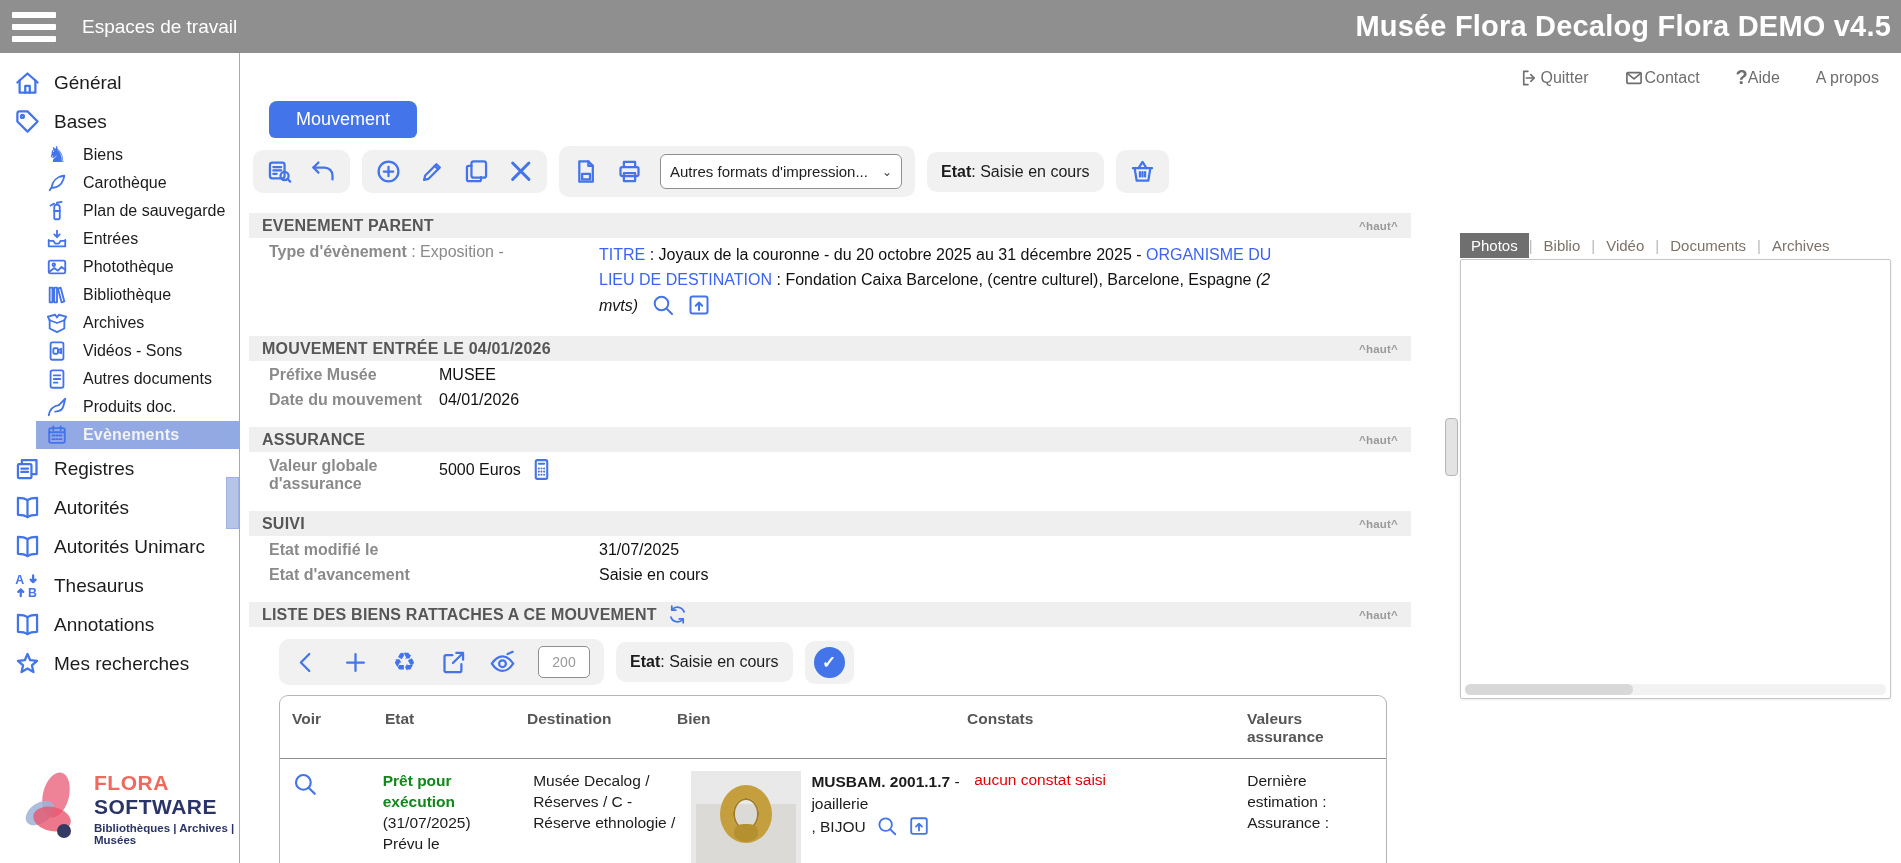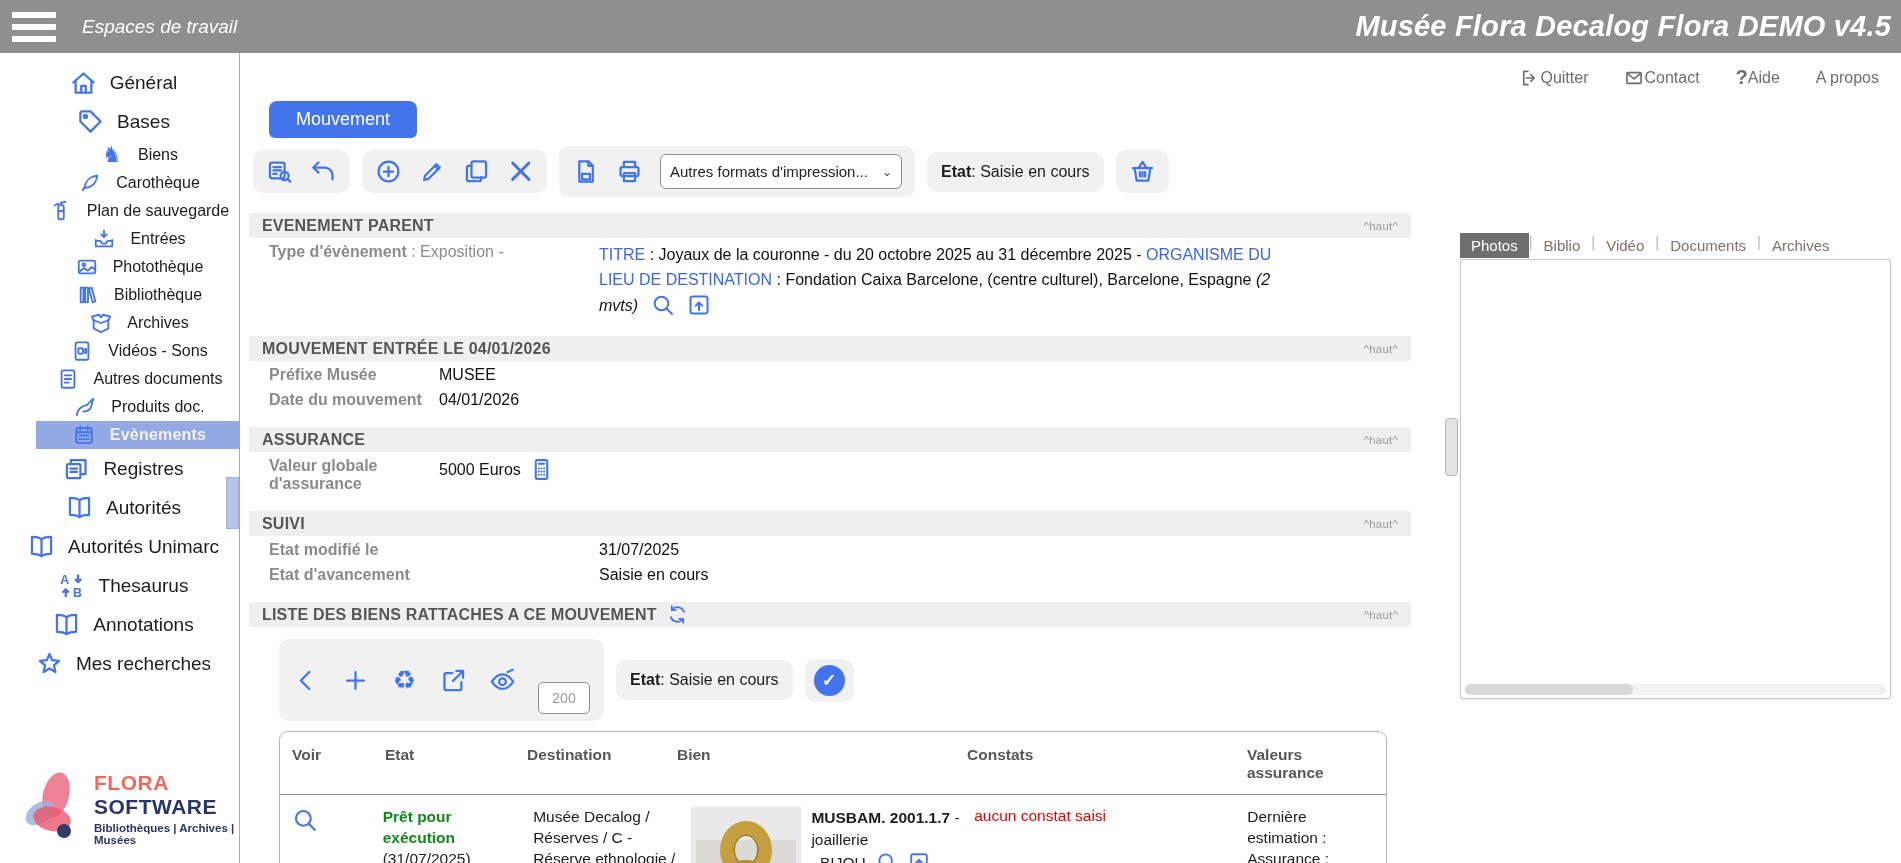--- a/index.html
+++ b/index.html
@@ -1,27 +1,27 @@
 <!DOCTYPE html>
 <html><head>
 <meta charset="utf-8">
 <style>
   html,body{margin:0;padding:0;}
   body{width:1901px;height:863px;overflow:hidden;background:#fff;
        font-family:"Liberation Sans",sans-serif;color:#1c1c1c;position:relative;}
   
-  .topbar{height:53px;background:#8f8f8f;display:flex;align-items:center;color:#fff;font-style:italic;}
+  .topbar{height:53px;background:#8f8f8f;display:flex;align-items:center;color:#fff;}
   .burger{width:44px;height:30px;margin-left:12px;display:flex;flex-direction:column;justify-content:space-between;cursor:pointer;}
   .burger span{display:block;height:6px;background:#fff;border-radius:1px;}
   .ws-label{font-size:19px;margin-left:26px;}
   .app-title{margin-left:auto;margin-right:10px;font-size:29px;font-weight:bold;letter-spacing:.2px;}
   
   .shell{display:flex;height:810px;}
   .sidebar{width:240px;flex:none;border-right:1px solid #a9a9a9;position:relative;padding-top:10px;box-sizing:border-box;}
-  .si{display:flex;align-items:center;gap:13px;padding:6px 6px 6px 14px;font-size:19px;cursor:pointer;justify-content:center;}
+  .si{display:flex;align-items:center;gap:13px;padding:6px 6px 6px 14px;font-size:19px;cursor:pointer;}
   .si .ico{width:27px;height:27px;}
   .si.lvl1{padding:3px 6px 3px 46px;font-size:16px;gap:15px;}
   .si.lvl1 .ico{width:22px;height:22px;}
   .si.sel{background:#93a9e3;color:#f2f2f2;margin-left:36px;padding-left:10px;font-weight:bold;letter-spacing:.2px;}
   .ico{color:#4374e9;flex:none;display:inline-block;}
   .ico svg{width:100%;height:100%;display:block;fill:none;stroke:currentColor;stroke-width:2;stroke-linecap:round;stroke-linejoin:round;}
   .gly{color:#4374e9;flex:none;line-height:1;text-align:center;}
   .sb-scroll{position:absolute;right:0;top:424px;width:13px;height:52px;background:#b7c4ea;border:1px solid #9fb1e2;box-sizing:border-box;}
   
   .logo{position:absolute;left:22px;bottom:16px;display:flex;align-items:center;gap:10px;}
@@ -41,37 +41,37 @@
   .tgroup{background:#f1f1f1;border-radius:10px;padding:8px 13px;display:flex;align-items:center;gap:17px;text-align:right;}
   .tbtn{width:27px;height:27px;cursor:pointer;}
   .sel-box{background:#fff;border:1px solid #8f8f8f;border-radius:6px;height:33px;display:flex;align-items:center;
       gap:10px;padding:0 9px;font-size:15px;color:#222;width:222px;justify-content:space-between;cursor:pointer;}
   .sel-box .car{font-size:12px;color:#444;}
   .state-box{background:#f1f1f1;border-radius:10px;padding:11px 14px;font-size:16px;white-space:nowrap;}
   .state-box b{font-weight:bold;}
   
   .sbar{margin-top:16px;background:#efefef;height:25px;display:flex;align-items:center;justify-content:space-between;
       padding:0 13px;font-size:16px;font-weight:bold;color:#565656;letter-spacing:.2px;}
-  .haut{color:#9a9a9a;font-size:11.5px;font-weight:normal;cursor:pointer;}
+  .haut{color:#9a9a9a;font-size:11.5px;font-weight:bold;cursor:pointer;}
   .frow{display:flex;align-items:flex-start;padding:5px 0 2px 20px;font-size:16px;}
   .flabel{color:#8a8a8a;font-weight:bold;flex:none;}
   .flabel .soft{font-weight:normal;}
   .w170{width:170px;} .w330{width:330px;}
   .fval{color:#111;}
   .ev-val{width:700px;line-height:1.55;}
   .bluecap{color:#3c63f2;}
   .inline-ico{width:24px;height:24px;vertical-align:-6px;margin-left:8px;cursor:pointer;}
   .calc-ico{width:25px;height:25px;vertical-align:-7px;margin-left:8px;cursor:pointer;}
   .refresh-ico{width:21px;height:21px;margin-left:10px;cursor:pointer;}
   .sbar-left{display:flex;align-items:center;}
   
   .ltoolbar{display:flex;align-items:center;gap:12px;margin:12px 0 10px 30px;}
   .lt-group{background:#f1f1f1;border-radius:10px;padding:7px 14px;display:flex;align-items:center;gap:22px;}
   .count-input{width:46px;height:28px;border:1px solid #8f8f8f;border-radius:5px;font-size:14px;color:#9a9a9a;
-      text-align:center;font-family:"Liberation Sans",sans-serif;margin-top:36px;}
+      text-align:center;font-family:"Liberation Sans",sans-serif;}
   .check-wrap{background:#f1f1f1;border-radius:10px;padding:6px 9px;}
   .check-circle{width:31px;height:31px;border-radius:50%;background:#4374e9;color:#fff;display:flex;
       align-items:center;justify-content:center;font-size:17px;font-weight:bold;cursor:pointer;}
   
   .btable{margin-left:30px;width:1108px;border:1px solid #b5b5b5;border-bottom:none;border-radius:9px 9px 0 0;
       background:#fff;box-sizing:border-box;}
   .thead{display:flex;padding:14px 0 12px 0;font-weight:bold;color:#565656;font-size:15.5px;border-bottom:1px solid #8f8f8f;}
   .trow{display:flex;padding-top:12px;font-size:15.5px;}
   .c-voir{width:105px;padding-left:12px;box-sizing:border-box;}
   .c-etat{width:142px;} .c-dest{width:150px;} .c-bien{width:290px;} .c-constats{width:280px;} .c-val{width:130px;}
@@ -83,21 +83,21 @@
   .thumb{width:110px;height:135px;background:#e9e9e9;flex:none;position:relative;overflow:hidden;}
   .photo{position:absolute;left:5px;right:5px;top:33px;bottom:0;background:#dcdad6;}
   .ring{position:absolute;left:50%;top:14px;transform:translateX(-50%);width:52px;height:58px;border-radius:50%;
       border:13px solid #c59f3e;box-shadow:inset 0 0 0 2px #a07f23;box-sizing:border-box;}
   .ring:after{content:"";position:absolute;left:50%;bottom:-12px;transform:translateX(-50%);width:24px;height:18px;
       background:#b5902f;border-radius:40% 40% 50% 50%;}
   .bien-txt{line-height:1.4;}
   .bico{width:22px;height:22px;vertical-align:-5px;margin-left:6px;cursor:pointer;}
   
   .media{position:absolute;left:1220px;top:180px;width:431px;}
-  .mtabs{display:flex;align-items:flex-start;font-size:15px;color:#7d7268;margin-bottom:1px;}
+  .mtabs{display:flex;align-items:center;font-size:15px;color:#7d7268;margin-bottom:1px;}
   .mtab{padding:4px 11px;cursor:pointer;white-space:nowrap;}
   .mtab.active{background:#6f6f6f;color:#fff;}
   .msep{color:#b9b9b9;}
   .mpanel{border:1px solid #c6c6c6;background:#fff;height:438px;border-radius:2px;box-shadow:0 1px 3px rgba(0,0,0,.08);position:relative;}
   .hscroll{position:absolute;left:4px;right:4px;bottom:3px;height:11px;background:#f2f2f2;border-radius:6px;}
   .hscroll .thumbbar{width:40%;height:100%;background:#d8d8d8;border-radius:6px;}
   .split-handle{position:absolute;left:1205px;top:365px;width:11px;height:56px;background:#e3e3e3;
       border:1px solid #b5b5b5;border-radius:4px;cursor:pointer;}
 </style>
 </head>

